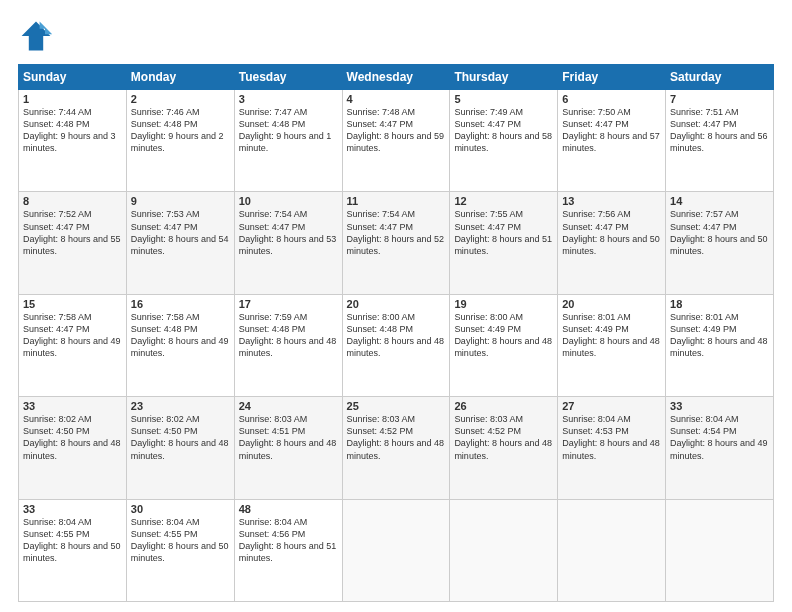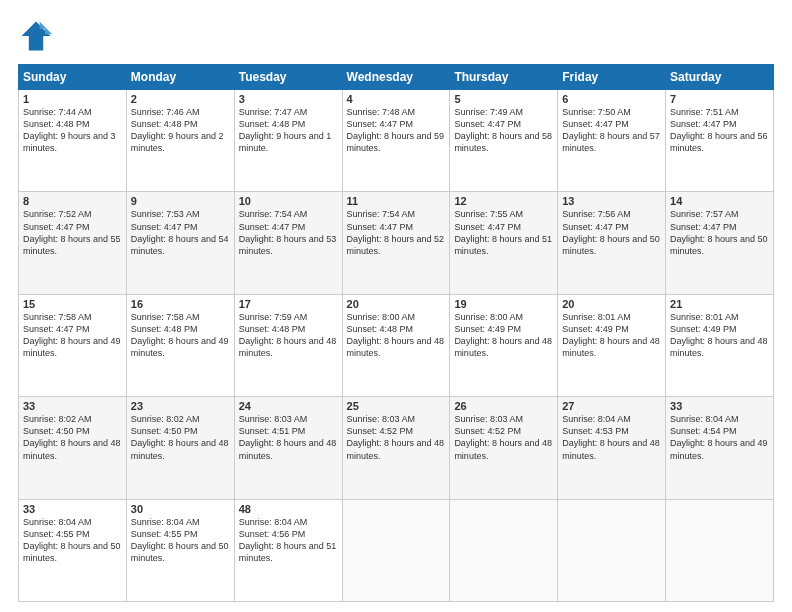--- a/index.html
+++ b/index.html
@@ -141,21 +141,21 @@
           <td><span class="day-num">13</span><span class="day-info">Sunrise: 7:56 AM<br>Sunset: 4:47 PM<br>Daylight: 8 hours and 50 minutes.</span></td>
           <td><span class="day-num">14</span><span class="day-info">Sunrise: 7:57 AM<br>Sunset: 4:47 PM<br>Daylight: 8 hours and 50 minutes.</span></td>
         </tr>
         <tr>
           <td><span class="day-num">15</span><span class="day-info">Sunrise: 7:58 AM<br>Sunset: 4:47 PM<br>Daylight: 8 hours and 49 minutes.</span></td>
           <td><span class="day-num">16</span><span class="day-info">Sunrise: 7:58 AM<br>Sunset: 4:48 PM<br>Daylight: 8 hours and 49 minutes.</span></td>
           <td><span class="day-num">17</span><span class="day-info">Sunrise: 7:59 AM<br>Sunset: 4:48 PM<br>Daylight: 8 hours and 48 minutes.</span></td>
           <td><span class="day-num">20</span><span class="day-info">Sunrise: 8:00 AM<br>Sunset: 4:48 PM<br>Daylight: 8 hours and 48 minutes.</span></td>
           <td><span class="day-num">19</span><span class="day-info">Sunrise: 8:00 AM<br>Sunset: 4:49 PM<br>Daylight: 8 hours and 48 minutes.</span></td>
           <td><span class="day-num">20</span><span class="day-info">Sunrise: 8:01 AM<br>Sunset: 4:49 PM<br>Daylight: 8 hours and 48 minutes.</span></td>
-          <td><span class="day-num">21</span><span class="day-info">Sunrise: 8:01 AM<br>Sunset: 4:49 PM<br>Daylight: 8 hours and 48 minutes.</span></td>
+          <td><span class="day-num">18</span><span class="day-info">Sunrise: 8:01 AM<br>Sunset: 4:49 PM<br>Daylight: 8 hours and 48 minutes.</span></td>
         </tr>
         <tr>
           <td><span class="day-num">33</span><span class="day-info">Sunrise: 8:02 AM<br>Sunset: 4:50 PM<br>Daylight: 8 hours and 48 minutes.</span></td>
           <td><span class="day-num">23</span><span class="day-info">Sunrise: 8:02 AM<br>Sunset: 4:50 PM<br>Daylight: 8 hours and 48 minutes.</span></td>
           <td><span class="day-num">24</span><span class="day-info">Sunrise: 8:03 AM<br>Sunset: 4:51 PM<br>Daylight: 8 hours and 48 minutes.</span></td>
           <td><span class="day-num">25</span><span class="day-info">Sunrise: 8:03 AM<br>Sunset: 4:52 PM<br>Daylight: 8 hours and 48 minutes.</span></td>
           <td><span class="day-num">26</span><span class="day-info">Sunrise: 8:03 AM<br>Sunset: 4:52 PM<br>Daylight: 8 hours and 48 minutes.</span></td>
           <td><span class="day-num">27</span><span class="day-info">Sunrise: 8:04 AM<br>Sunset: 4:53 PM<br>Daylight: 8 hours and 48 minutes.</span></td>
           <td><span class="day-num">33</span><span class="day-info">Sunrise: 8:04 AM<br>Sunset: 4:54 PM<br>Daylight: 8 hours and 49 minutes.</span></td>
         </tr>

